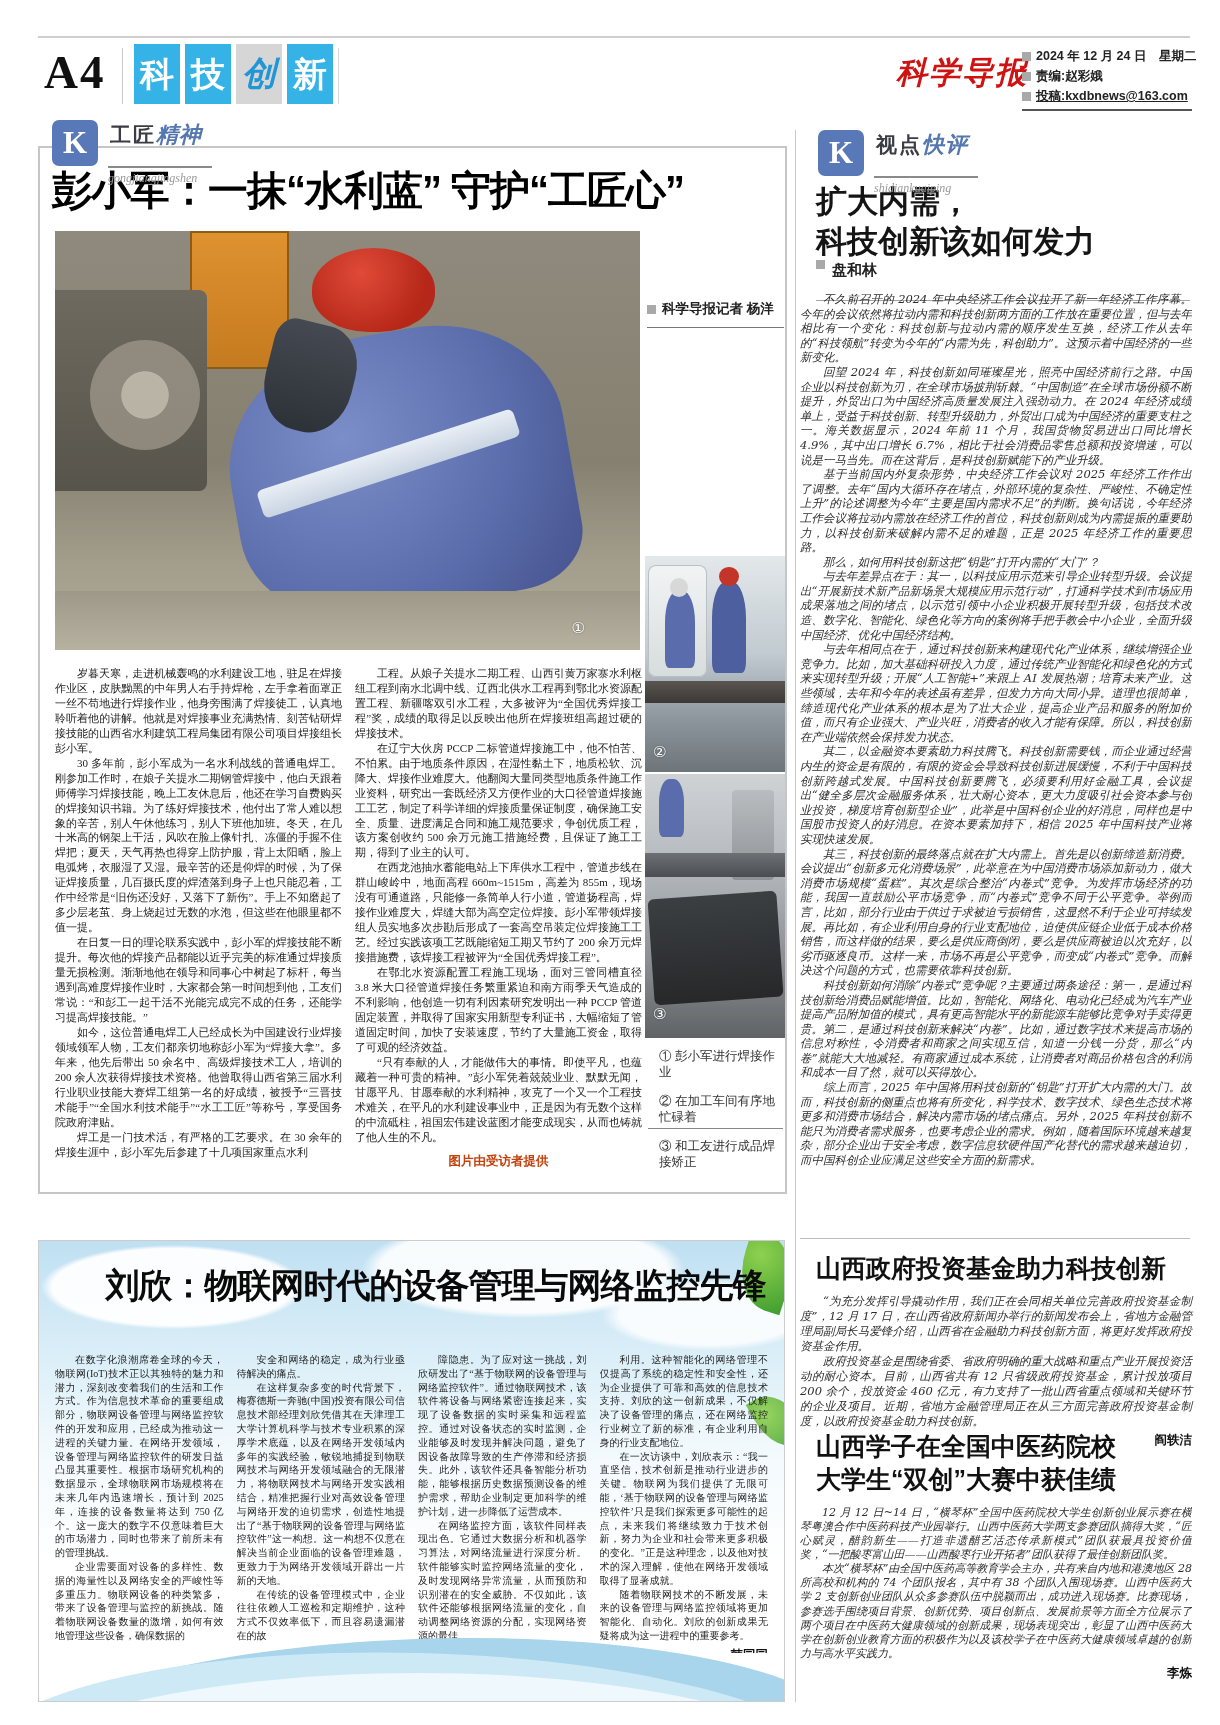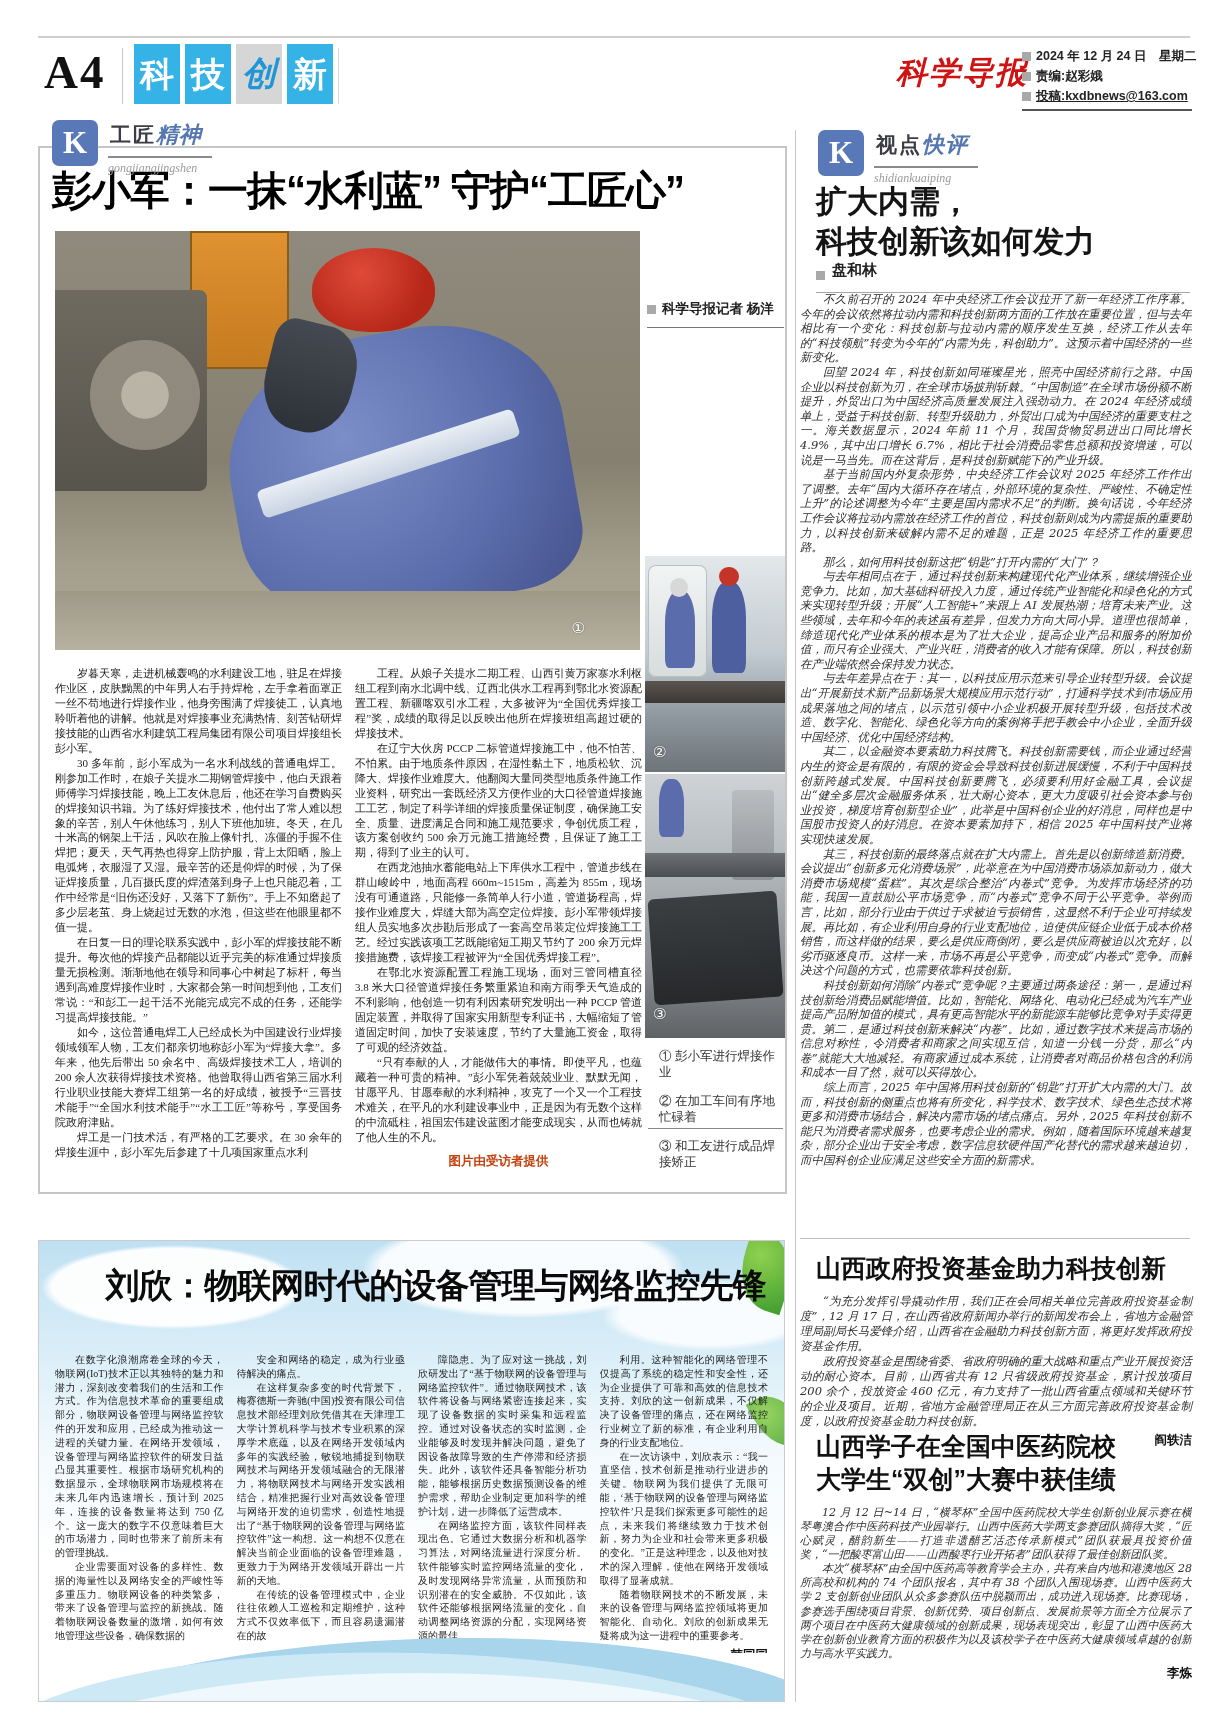--- a/index.html
+++ b/index.html
@@ -18,21 +18,21 @@
   .masthead{position:absolute;left:896px;top:52px;font:bold italic 31px/40px "DejaVu Serif",serif;color:#cf1212;letter-spacing:2px;}
   .hinfo{position:absolute;left:1022px;top:46px;width:170px;font:bold 12.5px/20px "Liberation Sans",sans-serif;color:#222;}
   .hinfo .row{display:flex;align-items:center;gap:5px;white-space:nowrap;}
   .hinfo .row:last-child{border-bottom:2px solid #555;padding-bottom:3px;text-decoration:underline;}
   .sq{display:inline-block;width:9px;height:9px;background:#a9a9a9;flex:0 0 auto;}
 
   
   .badge{display:flex;align-items:flex-start;gap:10px;z-index:5;}
   .klogo{width:46px;height:46px;background:#5878b8;border-radius:7px;color:#fff;text-align:center;
          font:bold 31px/46px "Liberation Serif",serif;flex:0 0 auto;}
-  .btitle{border-bottom:2px solid #8a8a8a;padding:1px 10px 8px 2px;white-space:nowrap;}
+  .btitle{border-bottom:2px solid #8a8a8a;padding:1px 10px 18px 2px;white-space:nowrap;}
   .btitle .t1{font:bold 21px/26px "Liberation Serif",serif;color:#3c3c44;letter-spacing:2px;}
   .btitle .t2{font:bold italic 22px/26px "DejaVu Serif",serif;color:#5577b0;letter-spacing:1px;}
   .bpinyin{font:italic 12px/16px "Liberation Serif",serif;color:#9a9a9a;margin-top:2px;}
 
   
   .mainbox{position:absolute;left:38px;top:146px;width:745px;height:1044px;border:2px solid #c6c6c6;}
   .mainbadge{position:absolute;left:52px;top:120px;}
   .mainheadline{position:absolute;left:52px;top:165px;width:732px;font:bold 40px/50px "Liberation Sans",sans-serif;
                 color:#000;letter-spacing:-1px;white-space:nowrap;}
   .photo-main{position:absolute;left:55px;top:231px;width:585px;height:419px;overflow:hidden;
@@ -72,22 +72,22 @@
            font:11px/1.36 "Liberation Serif",serif;color:#1c1c1c;text-align:justify;}
   .bodycol p{margin:0;text-indent:2em;}
   .col1{left:55px;}
   .col2{left:355px;}
   .credit{font:bold 12.5px/20px "Liberation Sans",sans-serif;text-align:center;margin-top:6px;color:#c2410c;}
 
   
   .vdivider{position:absolute;left:795px;top:130px;width:1px;height:1572px;background:#c9c9c9;}
   .opbadge{position:absolute;left:818px;top:130px;}
   .opheadline{position:absolute;left:816px;top:182px;font:bold 31px/40px "Liberation Sans",sans-serif;color:#141414;}
-  .opauthor{position:absolute;left:816px;top:260px;width:374px;display:flex;align-items:flex-end;gap:7px;
-            font:bold 15px/20px "Liberation Serif",serif;color:#222;border-bottom:1px solid #a5a5a5;padding-bottom:12px;}
+  .opauthor{position:absolute;left:816px;top:260px;width:374px;display:flex;align-items:flex-start;gap:7px;
+            font:bold 15px/20px "Liberation Serif",serif;color:#222;border-bottom:1px solid #a5a5a5;padding-bottom:20px;}
   .opbody{position:absolute;left:800px;top:292px;width:392px;height:938px;overflow:hidden;
           font:italic 11.5px/1.27 "DejaVu Serif",serif;color:#2c2c2c;text-align:justify;}
   .opbody p{margin:0;text-indent:2em;}
   .rdivider{position:absolute;left:800px;top:1238px;width:390px;height:1px;background:#bcbcbc;}
 
   .fundhead{position:absolute;left:816px;top:1252px;font:bold 25px/32px "Liberation Sans",sans-serif;color:#111;}
   .fundbody{position:absolute;left:800px;top:1294px;width:392px;font:italic 11.5px/1.3 "DejaVu Serif",serif;color:#2c2c2c;text-align:justify;}
   .fundbody p{margin:0;text-indent:2em;}
   .sig{font:bold 12.5px/20px "Liberation Sans",sans-serif;font-style:normal;text-align:right;color:#111;margin-top:2px;}
 
@@ -240,22 +240,22 @@
   <div class="opauthor">
     <span class="sq"></span>
     <span>盘和林</span>
   </div>
 
   <div class="opbody">
       <p>不久前召开的 2024 年中央经济工作会议拉开了新一年经济工作序幕。今年的会议依然将拉动内需和科技创新两方面的工作放在重要位置，但与去年相比有一个变化：科技创新与拉动内需的顺序发生互换，经济工作从去年的“科技领航”转变为今年的“内需为先，科创助力”。这预示着中国经济的一些新变化。</p>
       <p>回望 2024 年，科技创新如同璀璨星光，照亮中国经济前行之路。中国企业以科技创新为刃，在全球市场披荆斩棘。“中国制造”在全球市场份额不断提升，外贸出口为中国经济高质量发展注入强劲动力。在 2024 年经济成绩单上，受益于科技创新、转型升级助力，外贸出口成为中国经济的重要支柱之一。海关数据显示，2024 年前 11 个月，我国货物贸易进出口同比增长 4.9%，其中出口增长 6.7%，相比于社会消费品零售总额和投资增速，可以说是一马当先。而在这背后，是科技创新赋能下的产业升级。</p>
       <p>基于当前国内外复杂形势，中央经济工作会议对 2025 年经济工作作出了调整。去年“国内大循环存在堵点，外部环境的复杂性、严峻性、不确定性上升”的论述调整为今年“主要是国内需求不足”的判断。换句话说，今年经济工作会议将拉动内需放在经济工作的首位，科技创新则成为内需提振的重要助力，以科技创新来破解内需不足的难题，正是 2025 年经济工作的重要思路。</p>
       <p>那么，如何用科技创新这把“钥匙”打开内需的“大门”？</p>
+      <p>与去年差异点在于：其一，以科技应用示范来引导企业转型升级。会议提出“开展新技术新产品新场景大规模应用示范行动”，打通科学技术到市场应用成果落地之间的堵点，以示范引领中小企业积极开展转型升级，包括技术改造、数字化、智能化、绿色化等方向的案例将手把手教会中小企业，全面升级中国经济、优化中国经济结构。</p>
       <p>与去年相同点在于，通过科技创新来构建现代化产业体系，继续增强企业竞争力。比如，加大基础科研投入力度，通过传统产业智能化和绿色化的方式来实现转型升级；开展“人工智能+”来跟上 AI 发展热潮；培育未来产业。这些领域，去年和今年的表述虽有差异，但发力方向大同小异。道理也很简单，缔造现代化产业体系的根本是为了壮大企业，提高企业产品和服务的附加价值，而只有企业强大、产业兴旺，消费者的收入才能有保障。所以，科技创新在产业端依然会保持发力状态。</p>
-      <p>与去年差异点在于：其一，以科技应用示范来引导企业转型升级。会议提出“开展新技术新产品新场景大规模应用示范行动”，打通科学技术到市场应用成果落地之间的堵点，以示范引领中小企业积极开展转型升级，包括技术改造、数字化、智能化、绿色化等方向的案例将手把手教会中小企业，全面升级中国经济、优化中国经济结构。</p>
       <p>其二，以金融资本要素助力科技腾飞。科技创新需要钱，而企业通过经营内生的资金是有限的，有限的资金会导致科技创新进展缓慢，不利于中国科技创新跨越式发展。中国科技创新要腾飞，必须要利用好金融工具，会议提出“健全多层次金融服务体系，壮大耐心资本，更大力度吸引社会资本参与创业投资，梯度培育创新型企业”，此举是中国科创企业的好消息，同样也是中国股市投资人的好消息。在资本要素加持下，相信 2025 年中国科技产业将实现快速发展。</p>
       <p>其三，科技创新的最终落点就在扩大内需上。首先是以创新缔造新消费。会议提出“创新多元化消费场景”，此举意在为中国消费市场添加新动力，做大消费市场规模“蛋糕”。其次是综合整治“内卷式”竞争。为发挥市场经济的功能，我国一直鼓励公平市场竞争，而“内卷式”竞争不同于公平竞争。举例而言，比如，部分行业由于供过于求被迫亏损销售，这显然不利于企业可持续发展。再比如，有企业利用自身的行业支配地位，迫使供应链企业低于成本价格销售，而这样做的结果，要么是供应商倒闭，要么是供应商被迫以次充好，以劣币驱逐良币。这样一来，市场不再是公平竞争，而变成“内卷式”竞争。而解决这个问题的方式，也需要依靠科技创新。</p>
       <p>科技创新如何消除“内卷式”竞争呢？主要通过两条途径：第一，是通过科技创新给消费品赋能增值。比如，智能化、网络化、电动化已经成为汽车产业提高产品附加值的模式，具有更高智能水平的新能源车能够比竞争对手卖得更贵。第二，是通过科技创新来解决“内卷”。比如，通过数字技术来提高市场的信息对称性，令消费者和商家之间实现互信，知道一分钱一分货，那么“内卷”就能大大地减轻。有商家通过成本系统，让消费者对商品价格包含的利润和成本一目了然，就可以买得放心。</p>
       <p>综上而言，2025 年中国将用科技创新的“钥匙”打开扩大内需的大门。故而，科技创新的侧重点也将有所变化，科学技术、数字技术、绿色生态技术将更多和消费市场结合，解决内需市场的堵点痛点。另外，2025 年科技创新不能只为消费者需求服务，也要考虑企业的需求。例如，随着国际环境越来越复杂，部分企业出于安全考虑，数字信息软硬件国产化替代的需求越来越迫切，而中国科创企业应满足这些安全方面的新需求。</p>
     </div>
 
   <div class="rdivider"></div>
 
   <h3 class="fundhead abs" style="margin:0;">山西政府投资基金助力科技创新</h3>
   <div class="fundbody">

